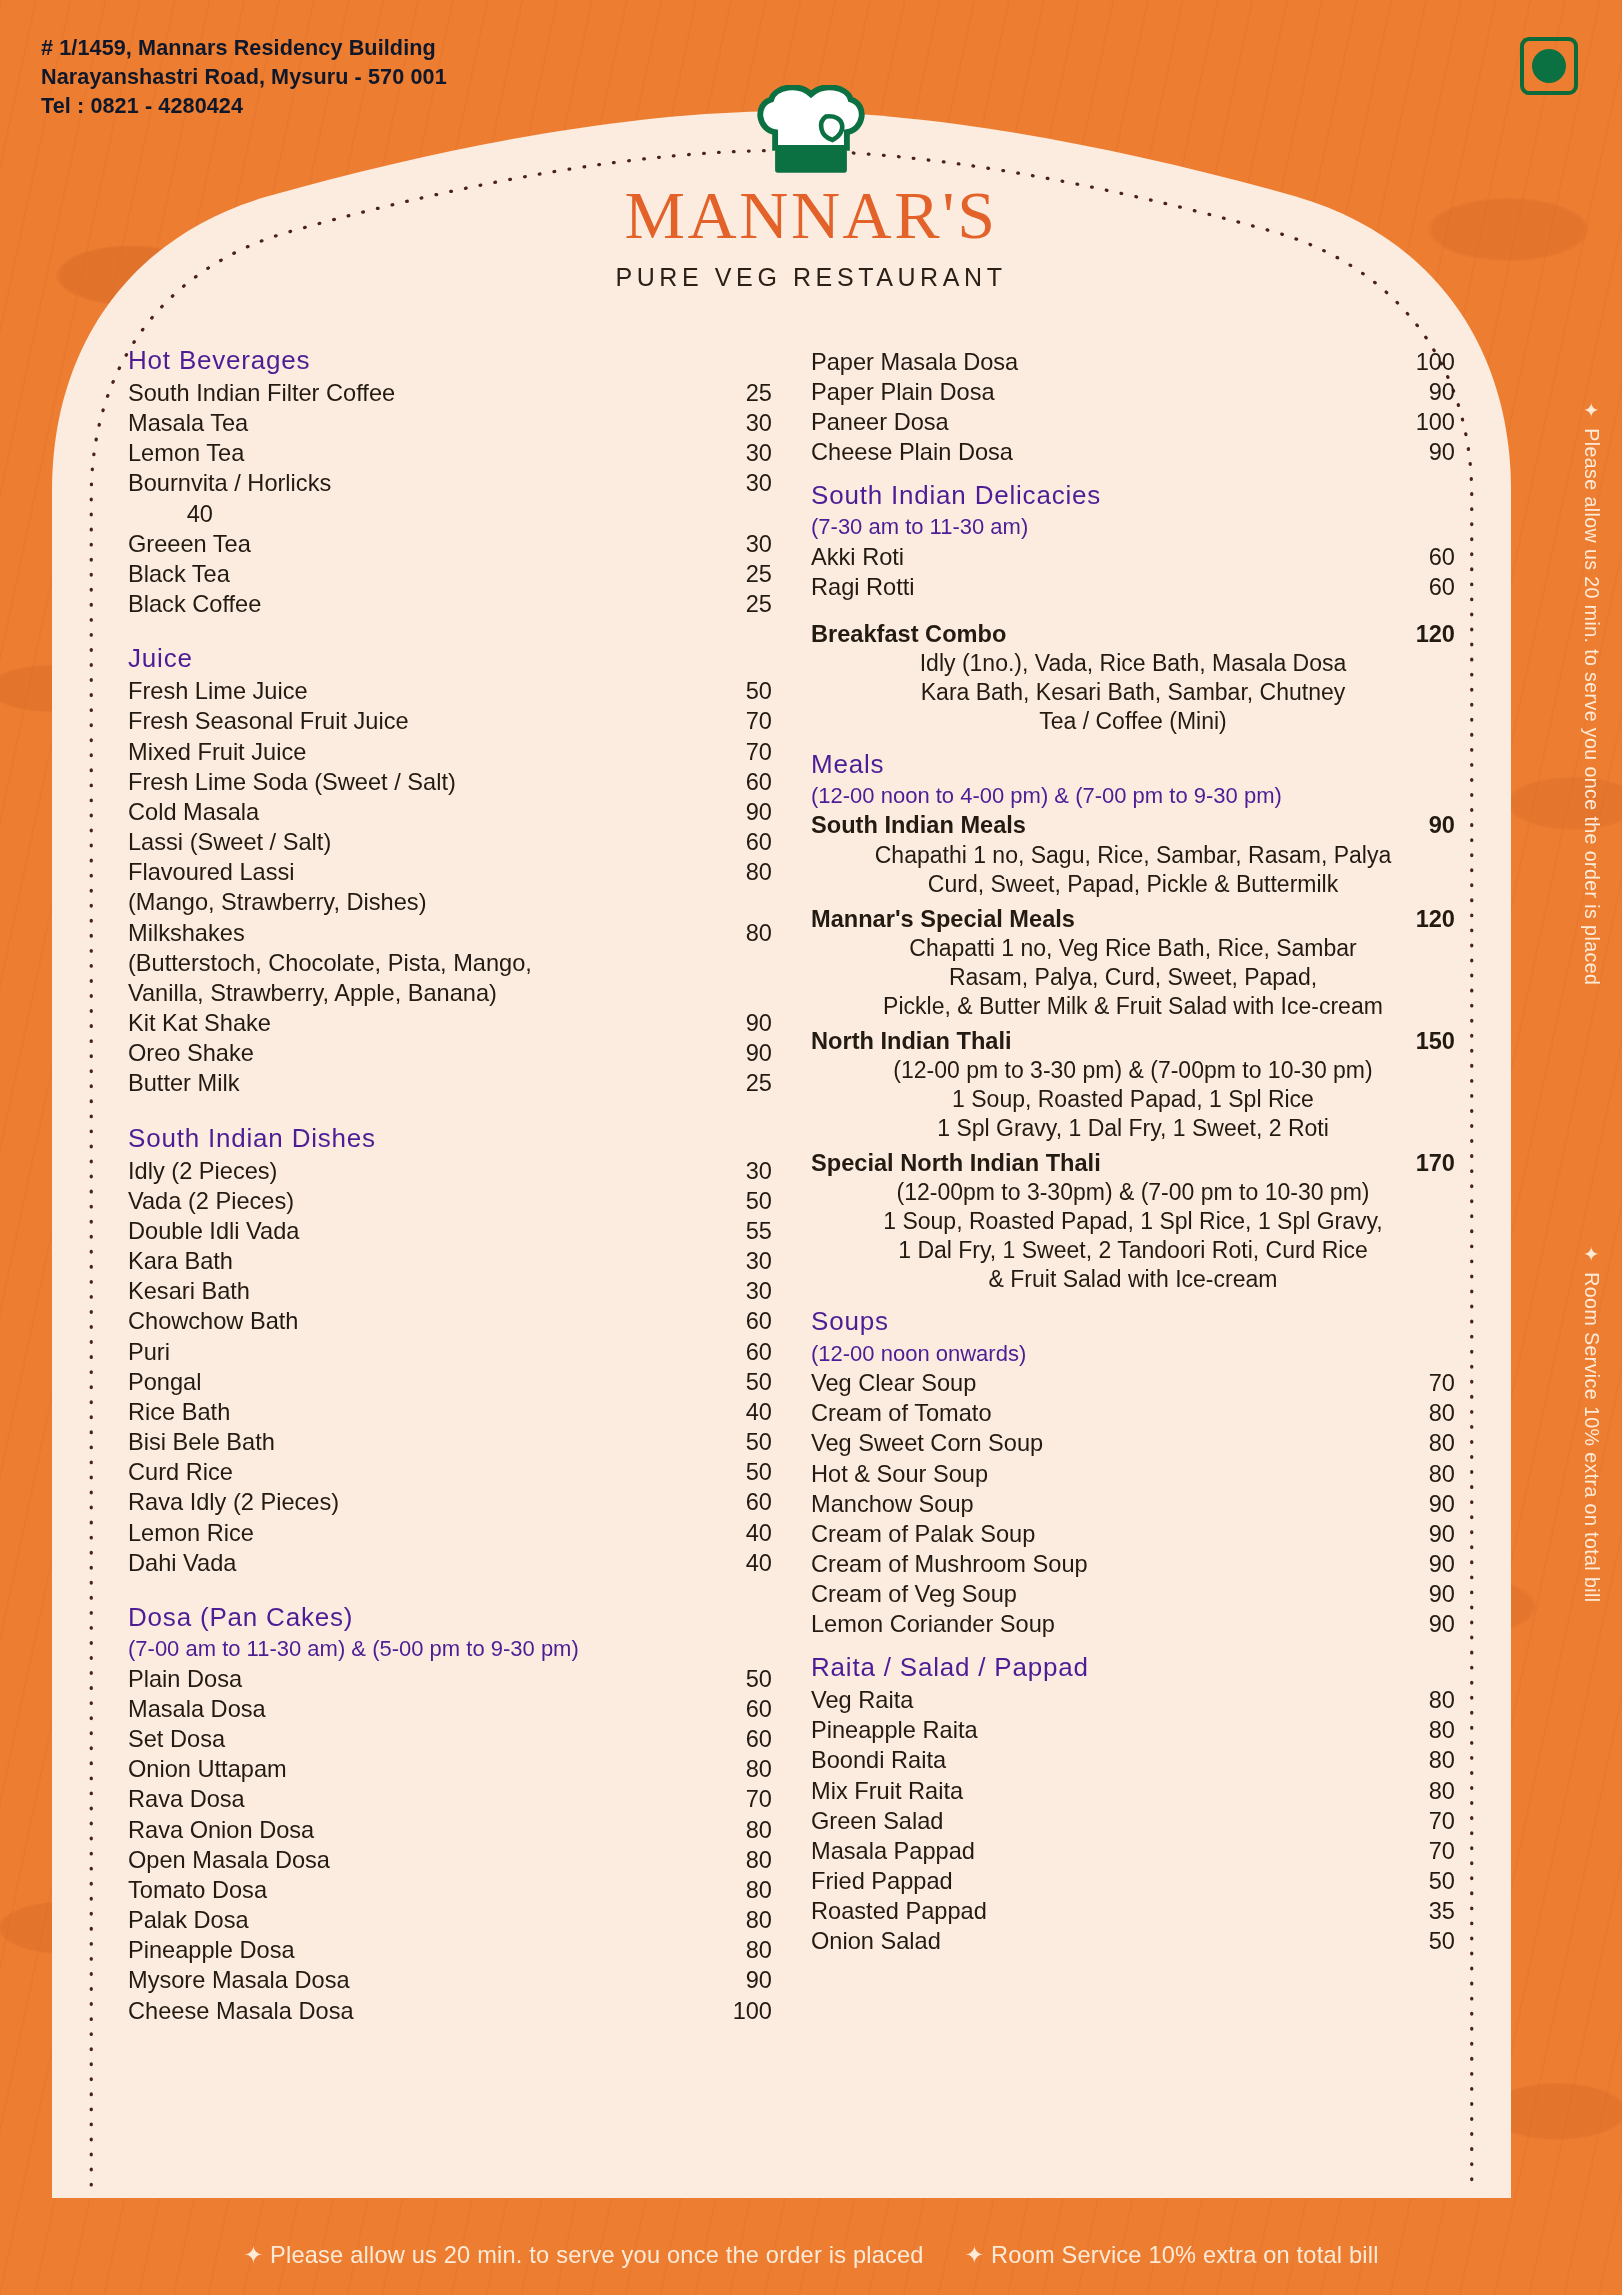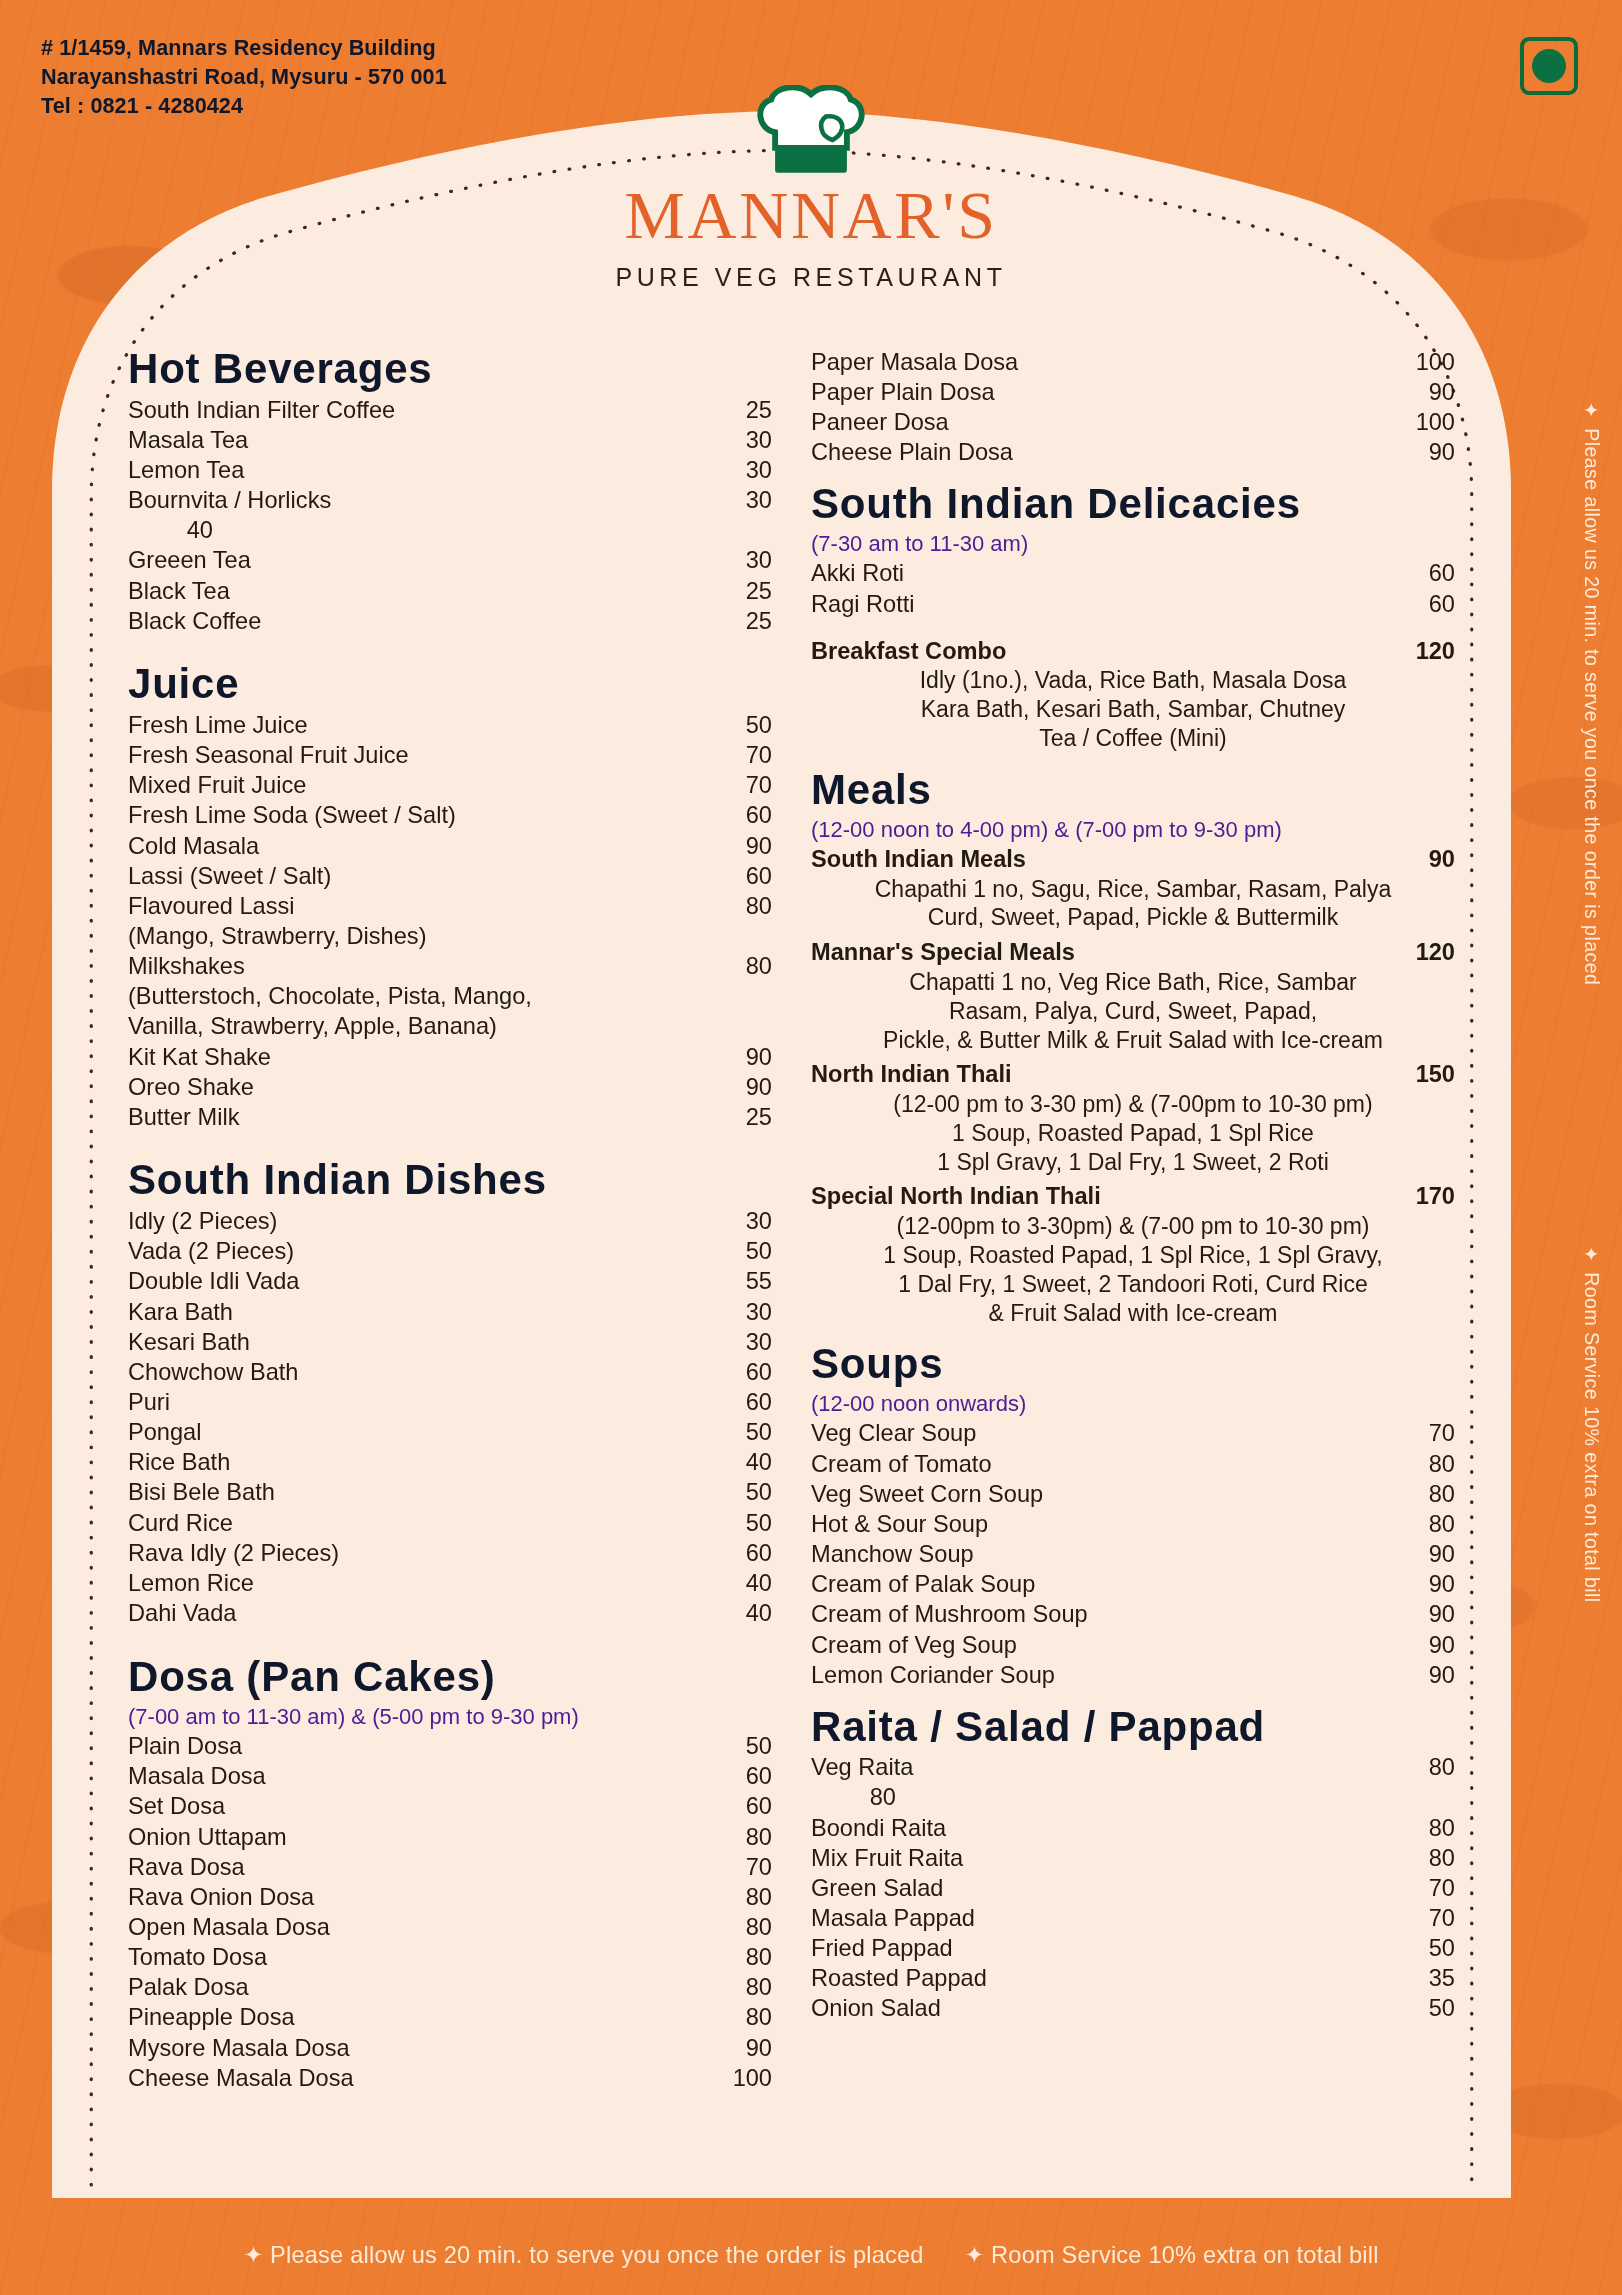--- a/index.html
+++ b/index.html
@@ -66,21 +66,21 @@
 
   
   .cols{
     position:absolute; left:128px; top:347px; width:1328px; z-index:5;
     display:flex; gap:39px; align-items:flex-start;
   }
   .col{ width:644px; }
   .col.right{ width:644px; }
 
   .sec-title{
-    color:#0f172a; font-weight:bold; font-size:42px;
+    color:#4c1d95; font-weight:normal; font-size:26px;
     letter-spacing:0.8px; line-height:1.05; margin:0 0 3.9px 0;
   }
   .sec-gap{ height:26px; }
   .sec-gap.sm{ height:14.4px; }
 
   .sec-time{ font-size:22px; color:#4c1d95; line-height:1.25; margin-bottom:1.3px; }
 
   .row{
     display:flex; align-items:baseline; font-size:23.6px; color:#231a12;
     line-height:1.22; padding:0.7px 0;
@@ -463,20 +463,21 @@
         <span class="nm">Lemon Coriander Soup</span>
         <span class="pr">90</span>
       </div>
       <div class="sec-gap sm"></div>
       <div class="sec-title">Raita / Salad / Pappad</div>
       <div class="row">
         <span class="nm">Veg Raita</span>
         <span class="pr">80</span>
       </div>
       <div class="row">
+        <span class="nm">Pineapple Raita</span>
         <span class="pr">80</span>
       </div>
       <div class="row">
         <span class="nm">Boondi Raita</span>
         <span class="pr">80</span>
       </div>
       <div class="row">
         <span class="nm">Mix Fruit Raita</span>
         <span class="pr">80</span>
       </div>

